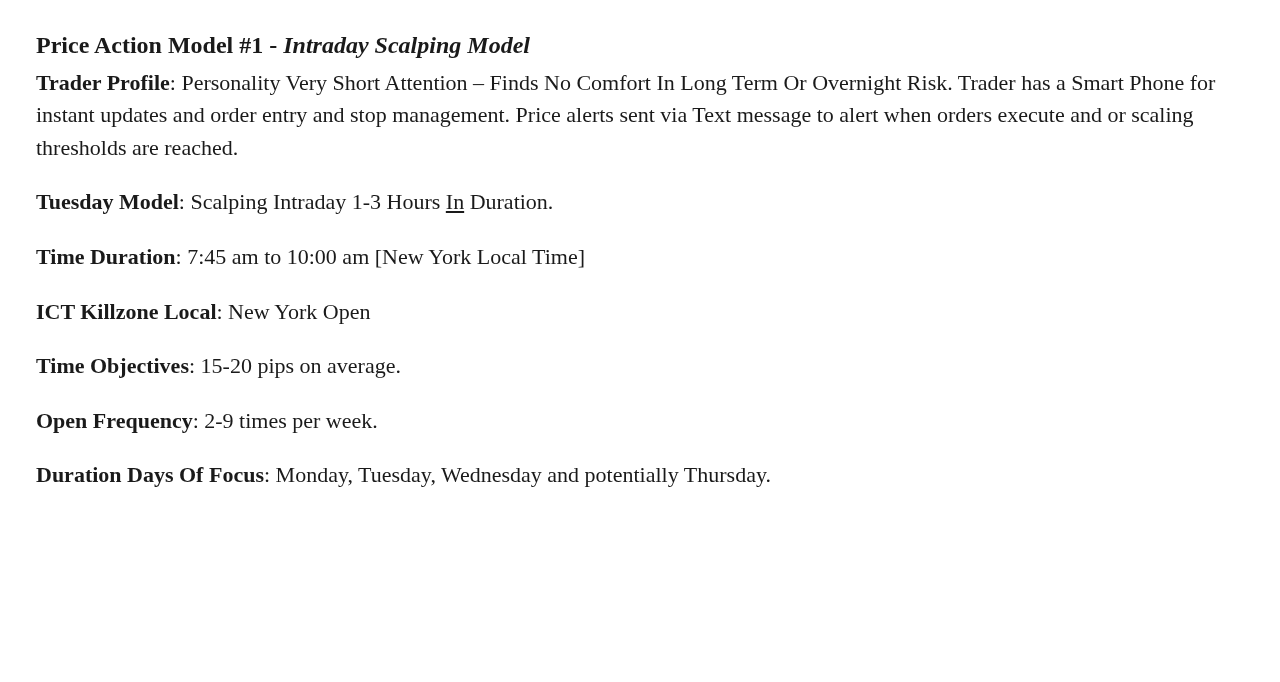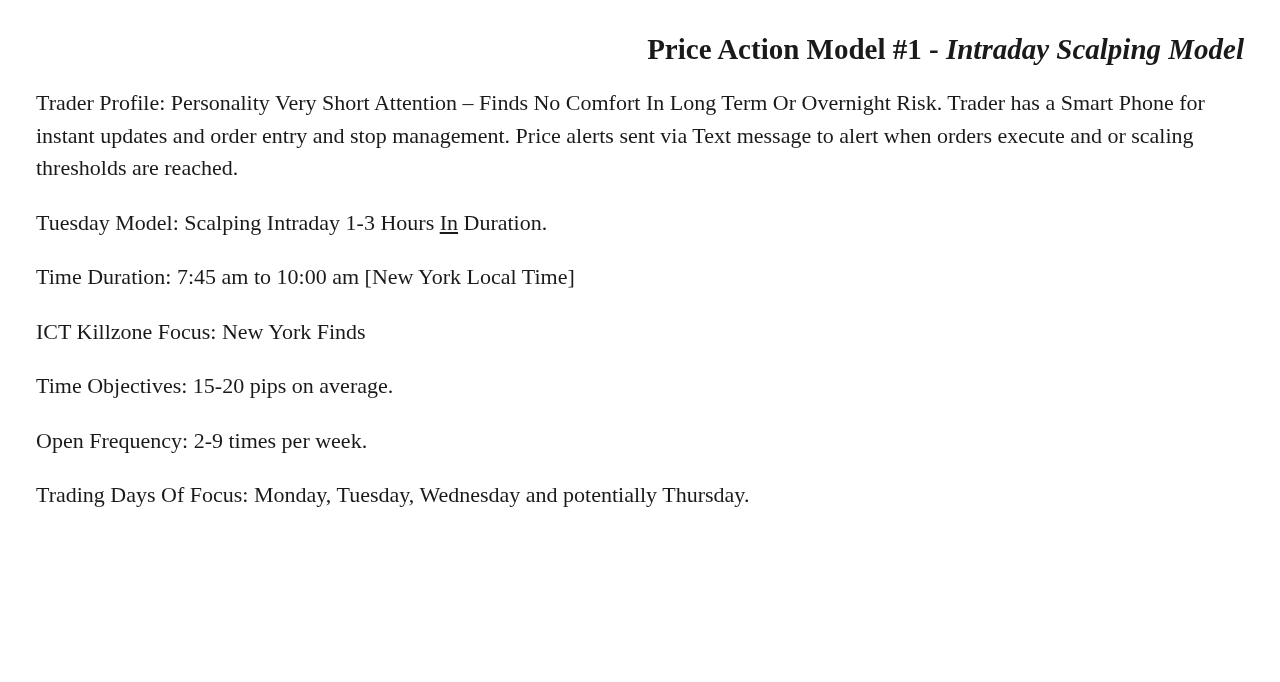--- a/index.html
+++ b/index.html
@@ -12,33 +12,32 @@
       font-family: Georgia, 'Times New Roman', serif;
       font-size: 22px;
       color: #1a1a1a;
       width: 1280px;
       min-height: 682px;
       padding: 28px 36px 28px 36px;
       line-height: 1.45;
     }
     .title-line {
       font-weight: bold;
-      font-size: 29px;
-      margin-bottom: 17px;
-      text-align: right;
+      font-size: 24px;
+      margin-bottom: 4px;
     }
     .title-italic {
       font-style: italic;
       font-weight: bold;
     }
     .section {
       margin-bottom: 22px;
     }
     .label {
-      font-weight: normal;
+      font-weight: bold;
       text-align: right;
     }
     .underline {
       text-decoration: underline;
     }
     p {
       font-size: 22px;
       line-height: 1.48;
     }
   </style>
@@ -62,33 +61,33 @@
 </div>
 
 <div class="section">
   <p>
     <span class="label">Time Duration</span><span>:  7:45 am to 10:00 am [New York Local Time]</span>
   </p>
 </div>
 
 <div class="section">
   <p>
-    <span class="label">ICT Killzone Focus</span><span>:  New York Finds</span>
+    <span class="label">ICT Killzone Local</span><span>:  New York Open</span>
   </p>
 </div>
 
 <div class="section">
   <p>
     <span class="label">Time Objectives</span><span>:  15-20 pips on average.</span>
   </p>
 </div>
 
 <div class="section">
   <p>
     <span class="label">Open Frequency</span><span>:  2-9 times per week.</span>
   </p>
 </div>
 
 <div class="section">
   <p>
-    <span class="label">Trading Days Of Focus</span><span>:  Monday,  Tuesday,  Wednesday and potentially  Thursday.</span>
+    <span class="label">Duration Days Of Focus</span><span>:  Monday,  Tuesday,  Wednesday and potentially  Thursday.</span>
   </p>
 </div>
 
 </body></html>

